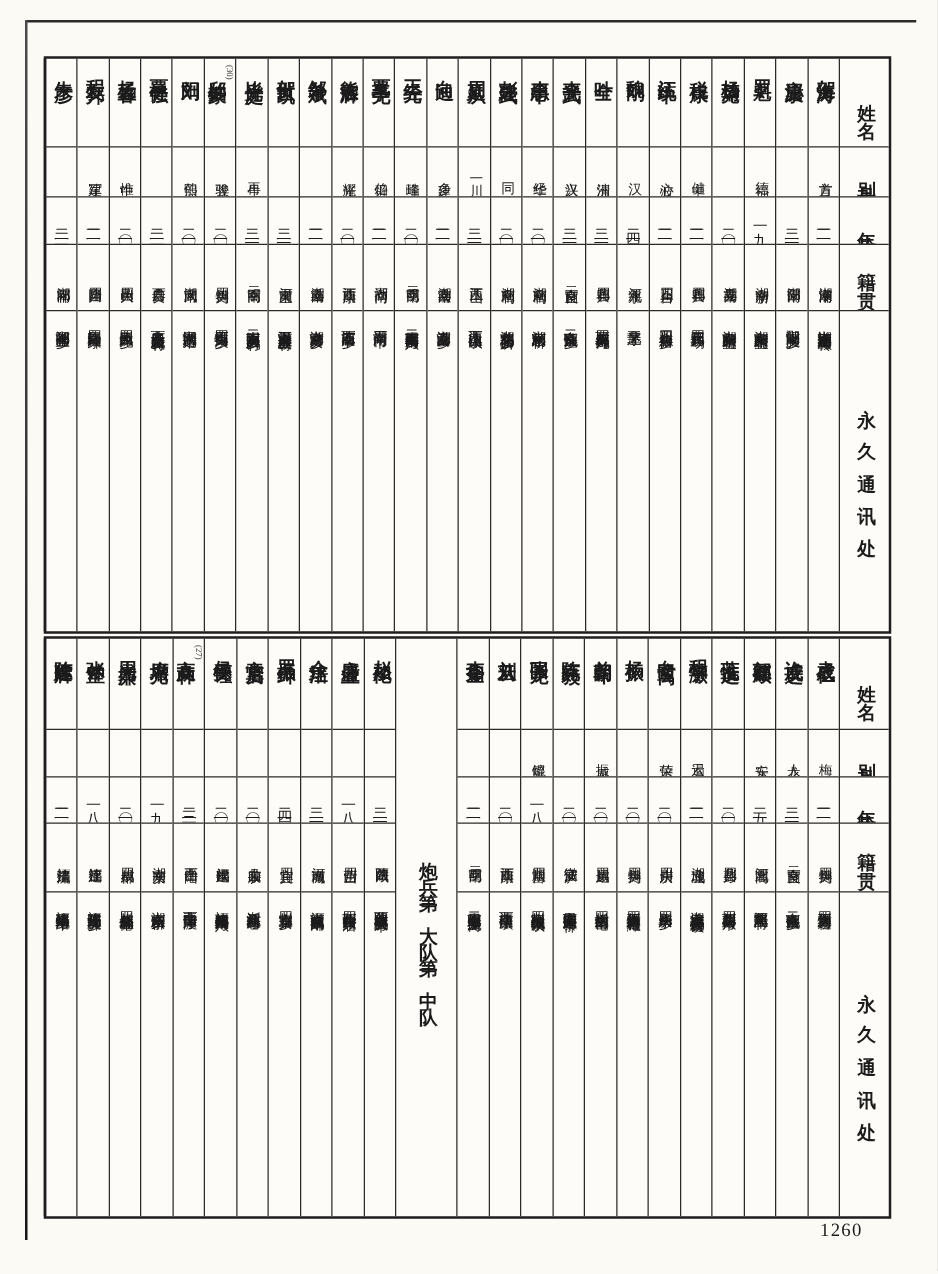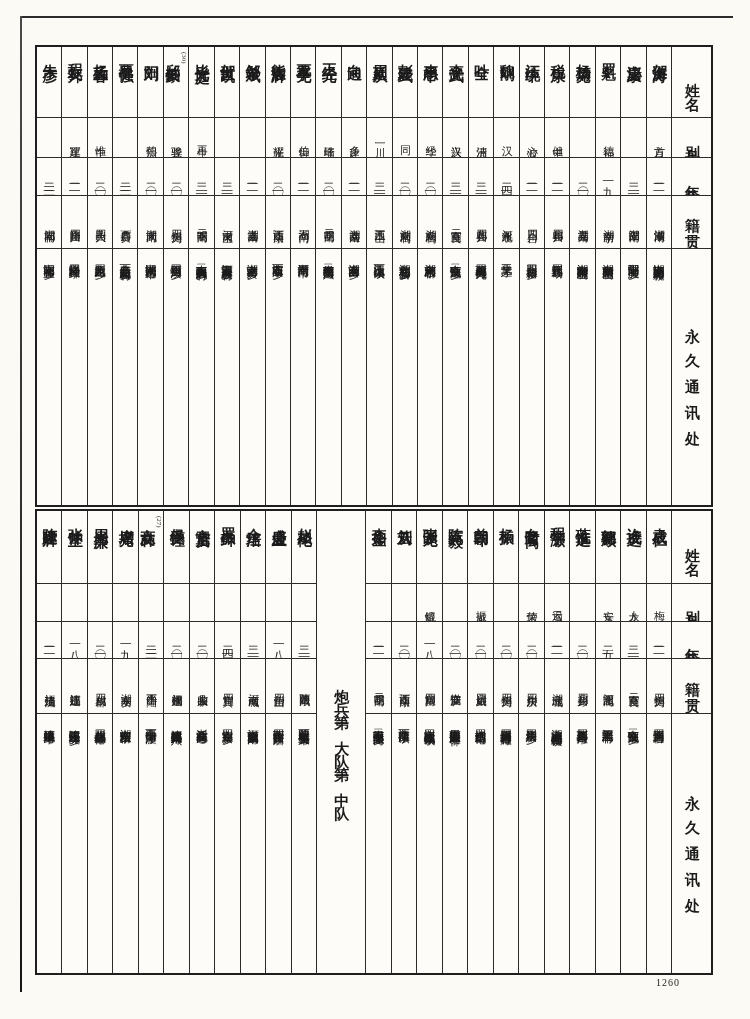--- a/index.html
+++ b/index.html
@@ -53,21 +53,21 @@
   .note-text{font-size:7px;color:#333;writing-mode:vertical-rl;text-orientation:mixed;}
   
   .header-cell{align-items:center;}
   .header-text{font-size:15px;font-weight:bold;}
   .h-name{letter-spacing:14px;}
   .h-alias{letter-spacing:5px;}
   .h-age{letter-spacing:4px;}
   .h-native{letter-spacing:16px;}
   .h-addr{letter-spacing:26px;}
   .divider-text{font-size:15px;font-weight:bold;letter-spacing:13px;writing-mode:vertical-rl;text-orientation:upright;}
-  .page-num{position:absolute;left:656px;top:977px;font-size:10px;letter-spacing:1px;color:#1b1b1b;}
+  .page-num{position:absolute;left:656px;top:977px;font-size:15px;letter-spacing:1px;color:#1b1b1b;}
 </style>
 </head>
 <body>
 
 <div class="page">
   <div class="scan-top-line"></div>
   <div class="scan-left-line"></div>
 
   <div class="reg-table" id="table-top">
       <div class="col header-col">

